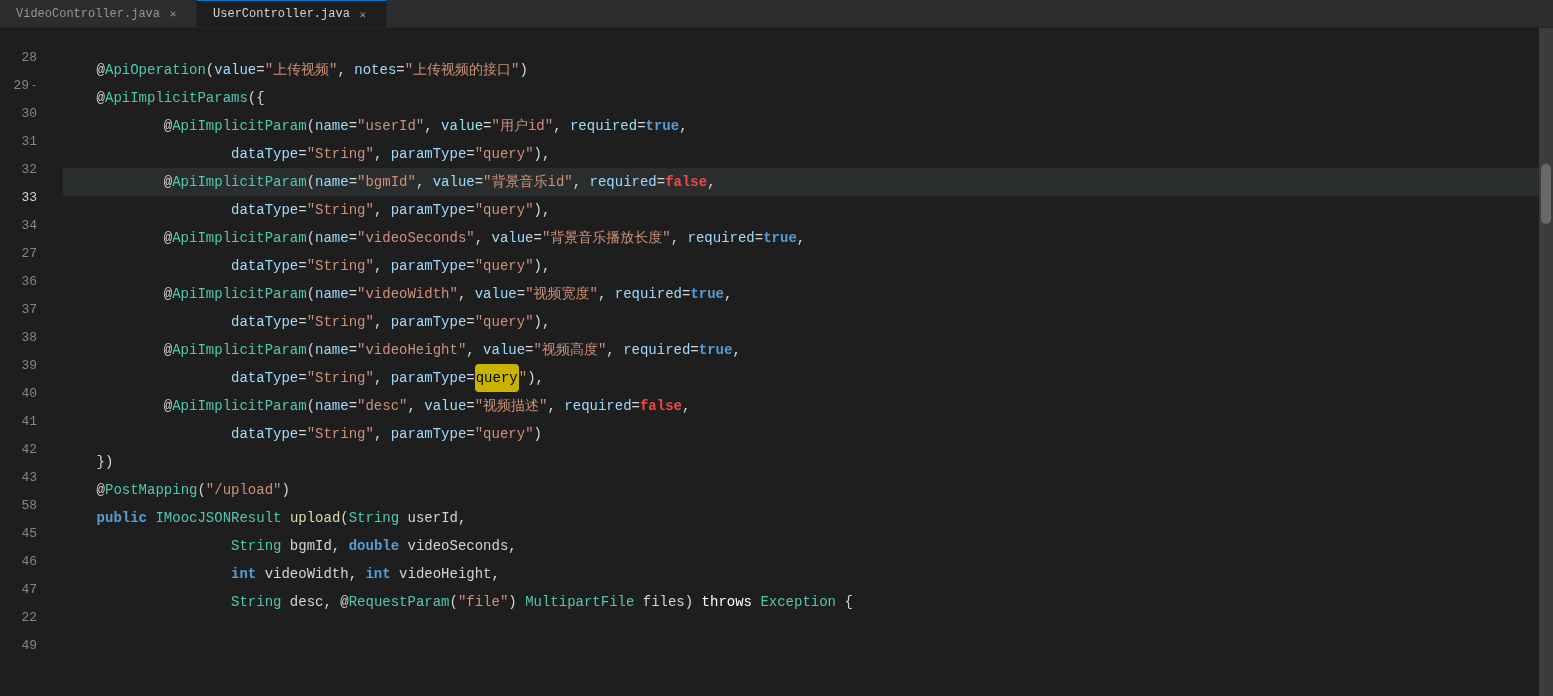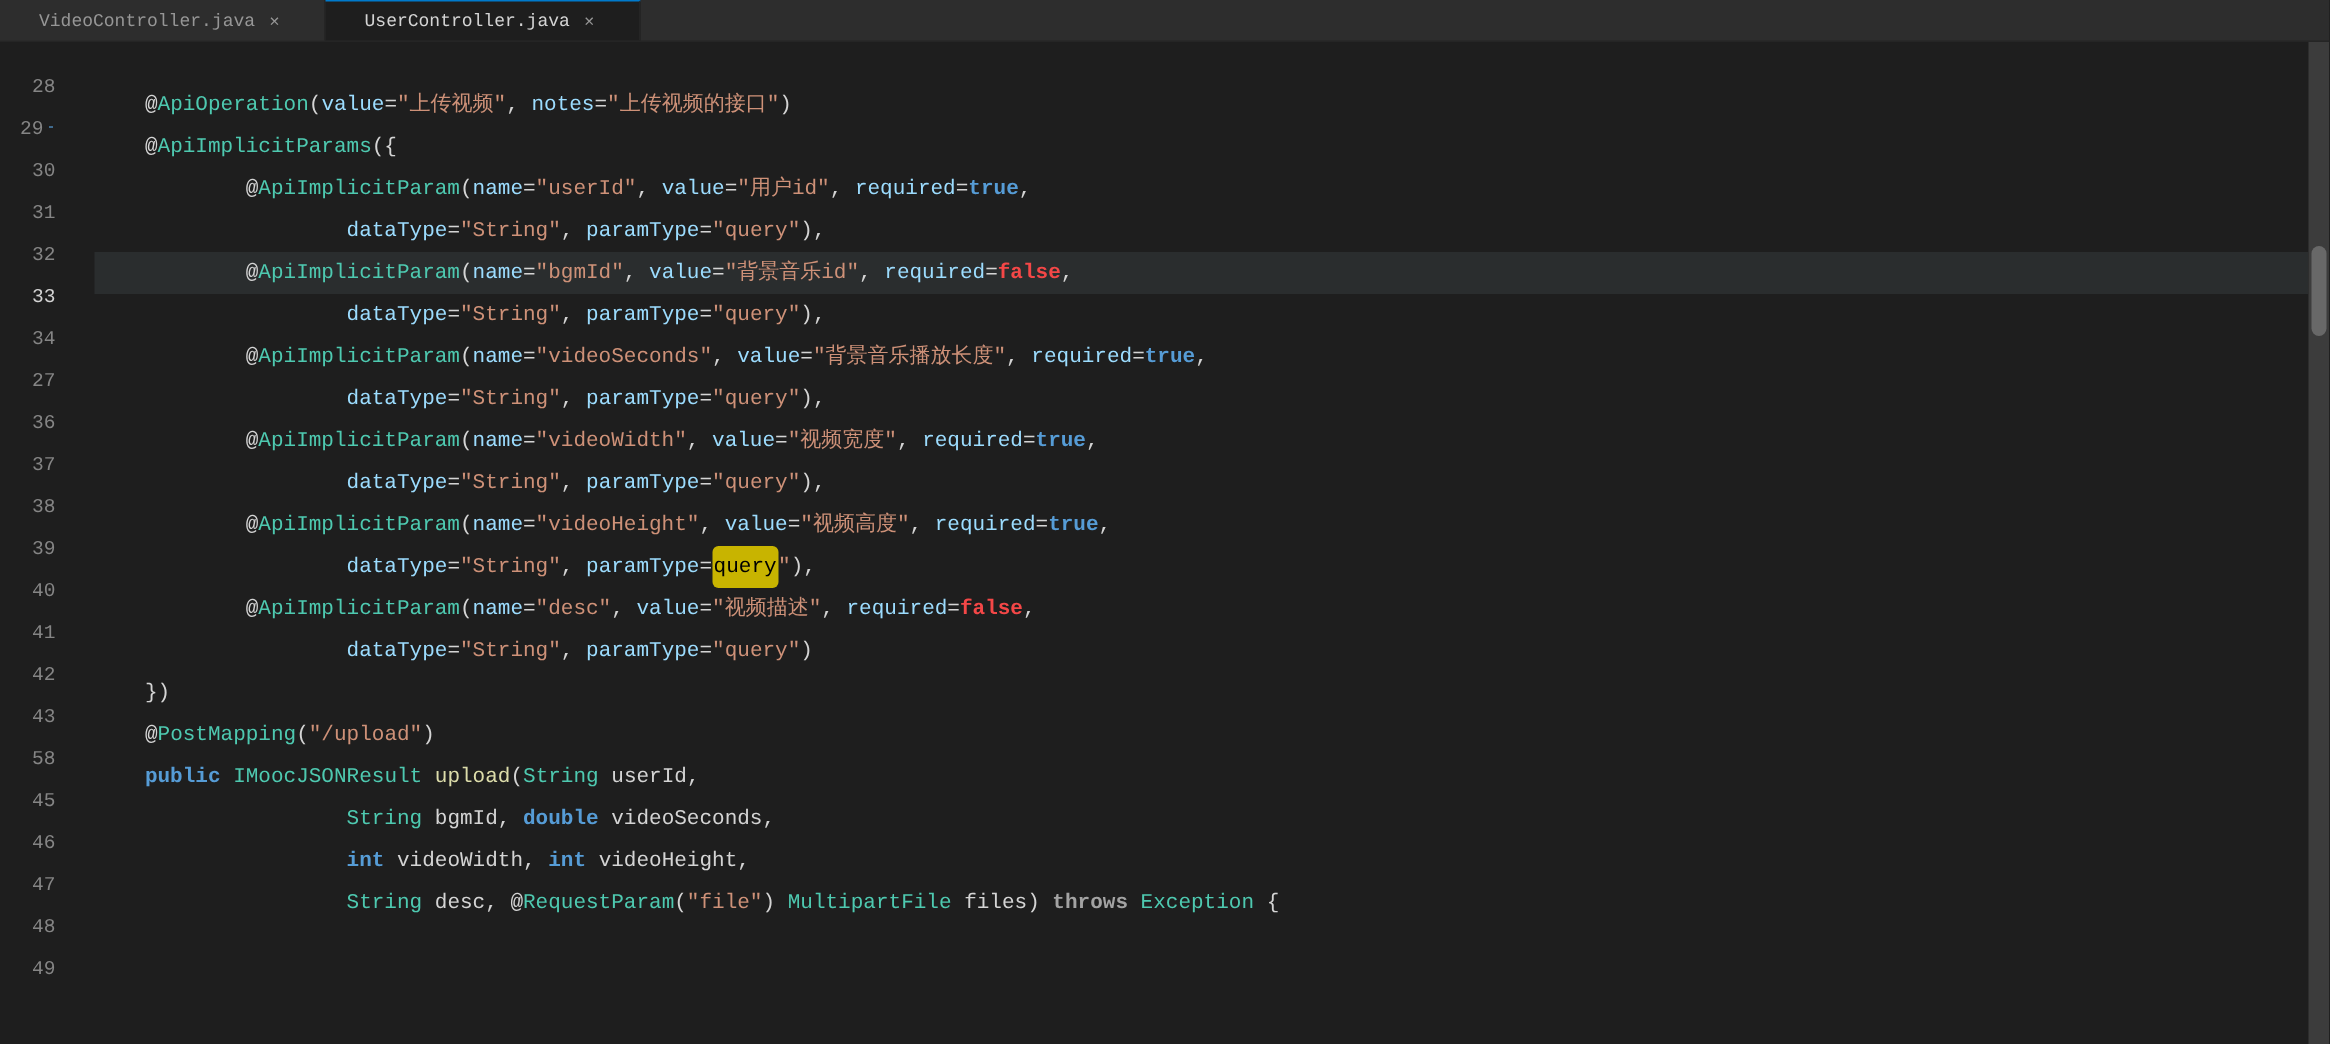--- a/index.html
+++ b/index.html
@@ -25,21 +25,21 @@
       align-items: center;
       background: #2d2d2d;
       height: 28px;
       border-bottom: 1px solid #252525;
       flex-shrink: 0;
     }
 
     .tab {
       display: flex;
       align-items: center;
-      padding: 0 26px;
+      padding: 0 16px;
       height: 100%;
       font-size: 12px;
       color: #969696;
       background: #2d2d2d;
       border-right: 1px solid #252525;
       cursor: pointer;
       white-space: nowrap;
     }
 
     .tab.active {
@@ -119,21 +119,21 @@
     .bool-true { color: #569cd6; font-weight: bold; text-align: center; }
     .bool-false { color: #f44747; font-weight: bold; }
     .method { color: #dcdcaa; }
     .type { color: #4ec9b0; }
     .cn-str { color: #ce9178; }
     .plain { color: #d4d4d4; }
     .yellow-highlight { background: #c8b400; color: #000; border-radius: 4px; padding: 0 1px; }
     .double-kw { color: #569cd6; font-weight: bold; }
     .int-kw { color: #569cd6; font-weight: bold; }
     .public-kw { color: #569cd6; font-weight: bold; }
-    .throws-kw { color: #a3a3a3; font-weight: bold; }
+    .throws-kw { color: #ffffff; font-weight: normal; }
 
     .scrollbar-right {
       width: 14px;
       background: #3c3c3c;
       flex-shrink: 0;
       position: relative;
     }
     .scrollbar-thumb {
       width: 10px;
       height: 60px;
@@ -177,21 +177,21 @@
       <div class="line-number">38</div>
       <div class="line-number">39</div>
       <div class="line-number">40</div>
       <div class="line-number">41</div>
       <div class="line-number">42</div>
       <div class="line-number">43</div>
       <div class="line-number">58</div>
       <div class="line-number">45</div>
       <div class="line-number">46</div>
       <div class="line-number">47</div>
-      <div class="line-number">48</div>
+      <div class="line-number">22</div>
       <div class="line-number">49</div>
     </div>
 
     <div class="code-content">
 
       <div class="code-line"><span class="plain"></span></div>
 
       <div class="code-line"><span class="plain">    @</span><span class="annotation-name">ApiOperation</span><span class="plain">(</span><span class="param-name">value</span><span class="plain">=</span><span class="cn-str">"上传视频"</span><span class="plain">, </span><span class="param-name">notes</span><span class="plain">=</span><span class="cn-str">"上传视频的接口"</span><span class="plain">)</span></div>
 
       <div class="code-line"><span class="plain">    @</span><span class="annotation-name">ApiImplicitParams</span><span class="plain">({</span></div>

